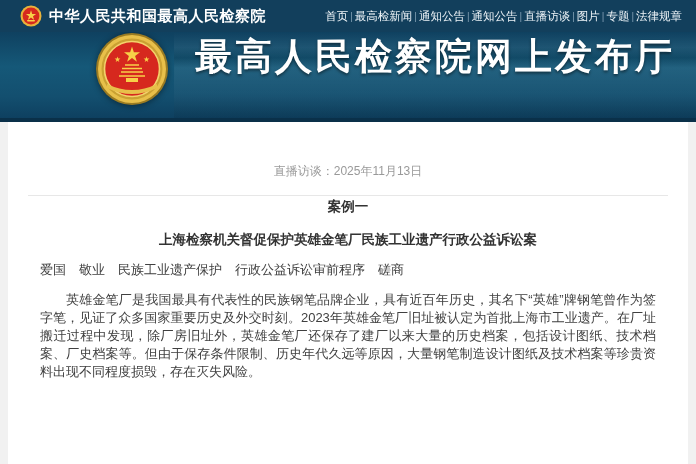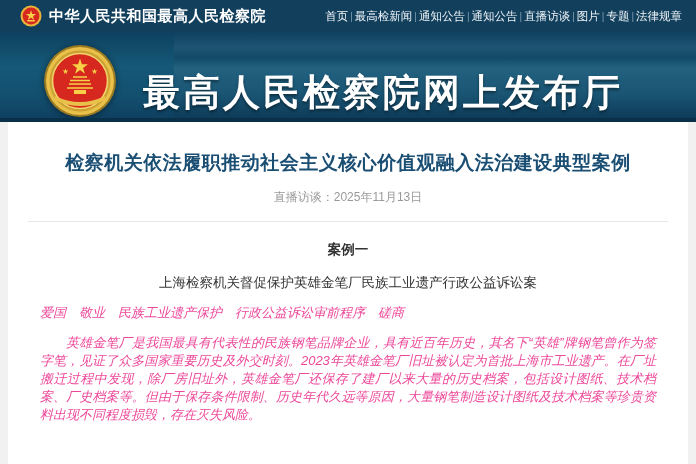--- a/index.html
+++ b/index.html
@@ -47,22 +47,22 @@
     cursor: pointer;
   }
   .sep { color: #7d9cb1; font-size: 10px; }
 
   
   .banner {
     height: 90px;
     background: linear-gradient(180deg, #0f4160 0%, #155878 40%, #134f6f 75%, #0e4060 100%);
     position: relative;
     display: flex;
-    align-items: flex-end;
-    padding-left: 43px;
+    align-items: flex-start;
+    padding-left: 95px;
     border-bottom: 4px solid #0a3049;
     overflow: hidden;
   }
   .banner::before {      
     content: "";
     position: absolute;
     left: 25%; right: 0; top: 0; bottom: 0;
     background:
       linear-gradient(180deg, rgba(255,255,255,0.00) 0%, rgba(255,255,255,0.05) 18%,
         rgba(0,0,0,0.10) 30%, rgba(255,255,255,0.06) 42%,
@@ -108,42 +108,41 @@
   .divider {
     border: none;
     border-top: 1px solid #e7e7e7;
     margin: 15px -12px 0 -12px;
   }
   .case-no {
     text-align: center;
     font-size: 13.5px;
     font-weight: bold;
     color: #333;
-    margin-top: 19px;
+    margin-top: 2px;
   }
   .case-title {
     text-align: center;
     font-size: 13.5px;
-    font-weight: normal;
+    font-weight: bold;
     color: #333;
     margin-top: 15px;
   }
   .sec-heading {
     font-size: 13.5px;
     font-weight: bold;
     color: #333;
     margin-top: 23px;
   }
   .sec-body {
     font-size: 13px;
-    color: #ec4899;
+    color: #404040;
     line-height: 18px;
     margin-top: 12px;
     text-align: justify;
-    font-style: italic;
   }
   .sec-body.indent { text-indent: 2em; }
 </style>
 </head>
 <body>
 
 <header class="topbar">
   <div class="topbar-left">
     <span>
       <svg class="emblem-small" viewBox="0 0 22 22" aria-hidden="true">
@@ -191,21 +190,20 @@
         <path d="M30 33 H44"></path>
       </g>
       <rect x="31" y="46" width="12" height="4" fill="#f7d048"></rect>
       <path d="M12 52 Q37 64 62 52 L62 56 Q37 68 12 56 Z" fill="#e8c04a"></path>
     </svg>
   </span>
   <h1 class="banner-title">最高人民检察院网上发布厅</h1>
 </section>
 
 <main class="page">
-  <h2 class="article-title">检察机关依法履职推动社会主义核心价值观融入法治建设典型案例</h2>
   <div class="meta">
     <span>直播访谈：</span><span>2025年11月13日</span>
   </div>
   <hr class="divider">
   <div class="case-no">案例一</div>
   <div class="case-title">上海检察机关督促保护英雄金笔厂民族工业遗产行政公益诉讼案</div>
   <div>
       <p class="sec-body">爱国　敬业　民族工业遗产保护　行政公益诉讼审前程序　磋商</p>
       <p class="sec-body indent">英雄金笔厂是我国最具有代表性的民族钢笔品牌企业，具有近百年历史，其名下“英雄”牌钢笔曾作为签字笔，见证了众多国家重要历史及外交时刻。2023年英雄金笔厂旧址被认定为首批上海市工业遗产。在厂址搬迁过程中发现，除厂房旧址外，英雄金笔厂还保存了建厂以来大量的历史档案，包括设计图纸、技术档案、厂史档案等。但由于保存条件限制、历史年代久远等原因，大量钢笔制造设计图纸及技术档案等珍贵资料出现不同程度损毁，存在灭失风险。</p>
     </div>

